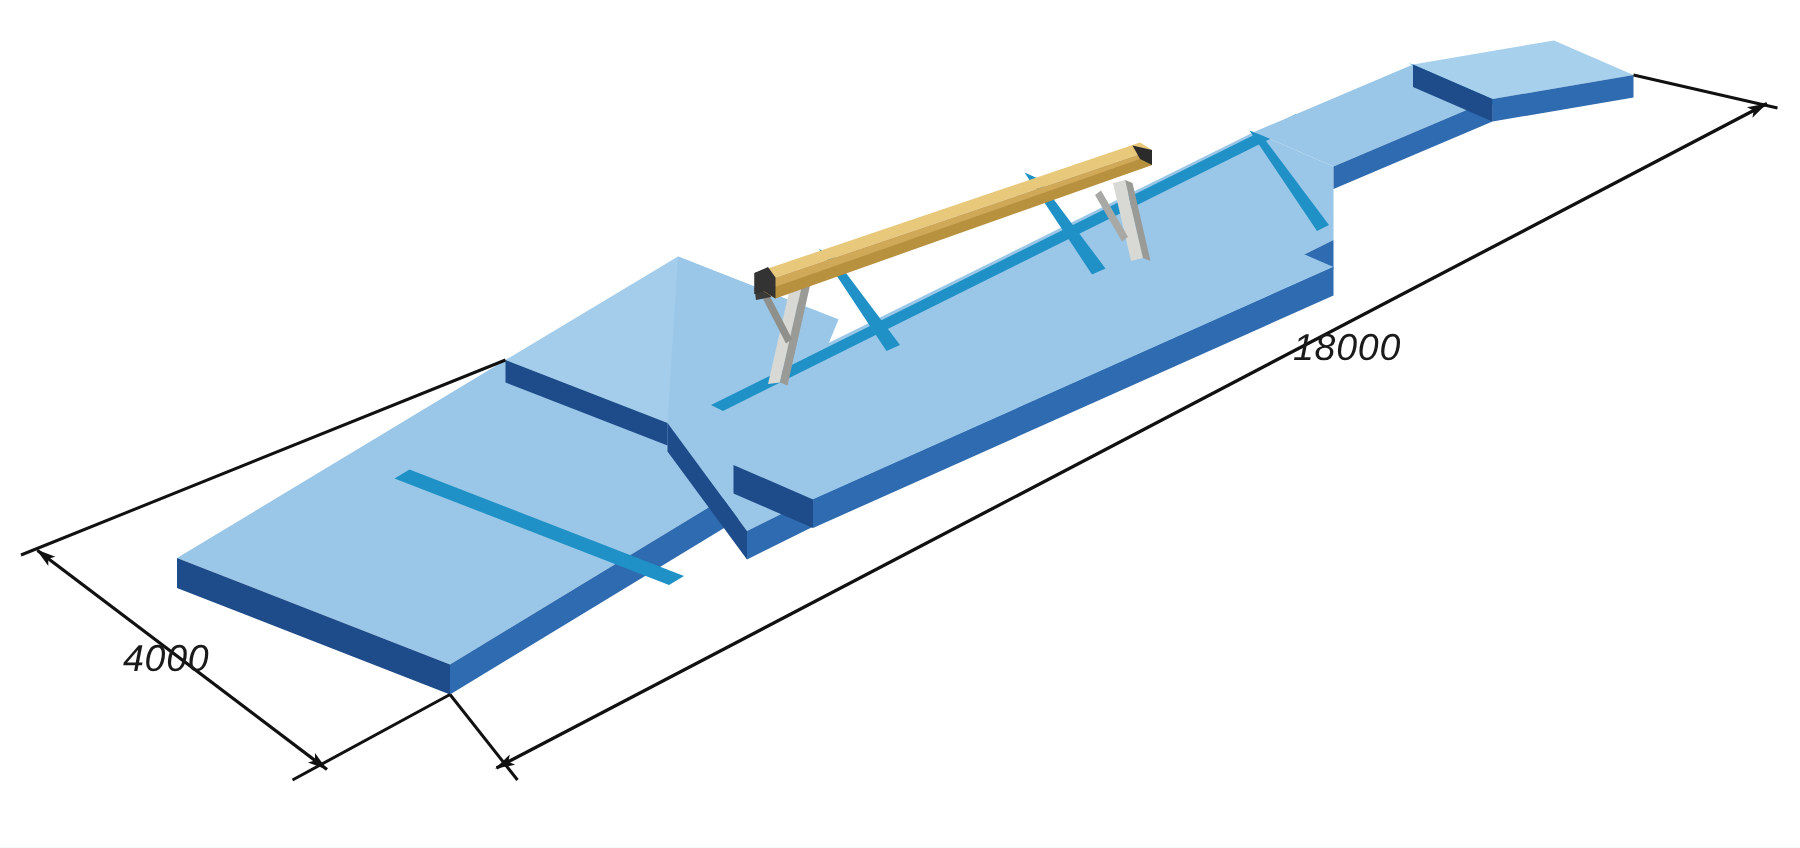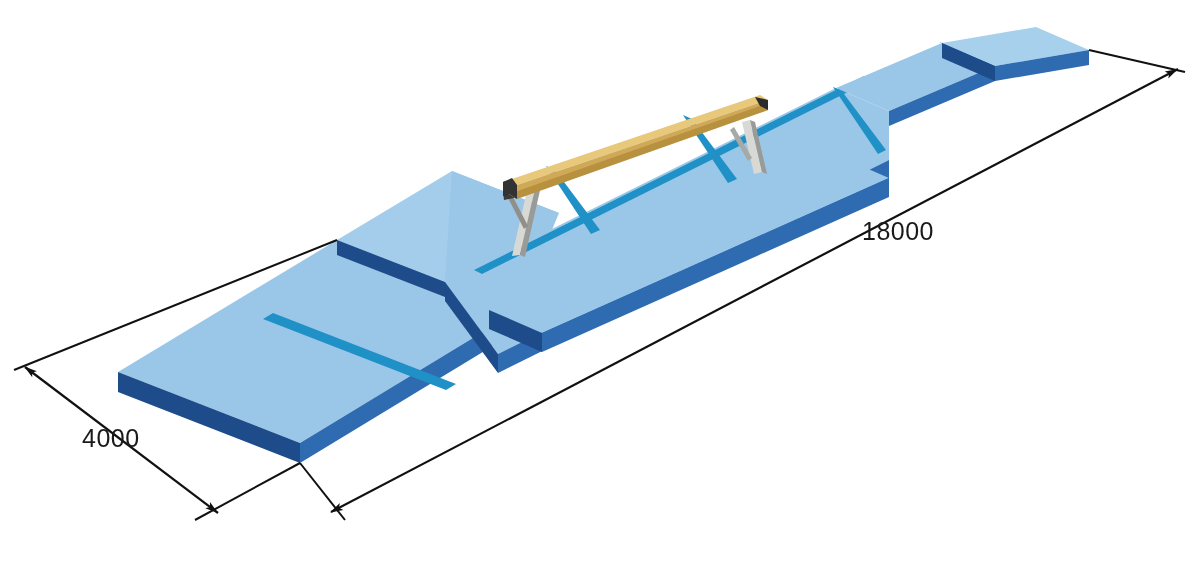--- a/index.html
+++ b/index.html
@@ -11,20 +11,21 @@
     width: 1200px;
     height: 565px;
     font-family: "Liberation Sans", sans-serif;
     overflow: hidden;
   }
   #stage {
     position: relative;
     width: 1200px;
     height: 565px;
     background: #5eead4;
+    font-style: italic;
   }
   #scene {
     display: block;
     width: 1200px;
     height: 565px;
   }
   .dim-text {
     font-family: "Liberation Sans", sans-serif;
     font-size: 25px;
     fill: #1a1a1a;

